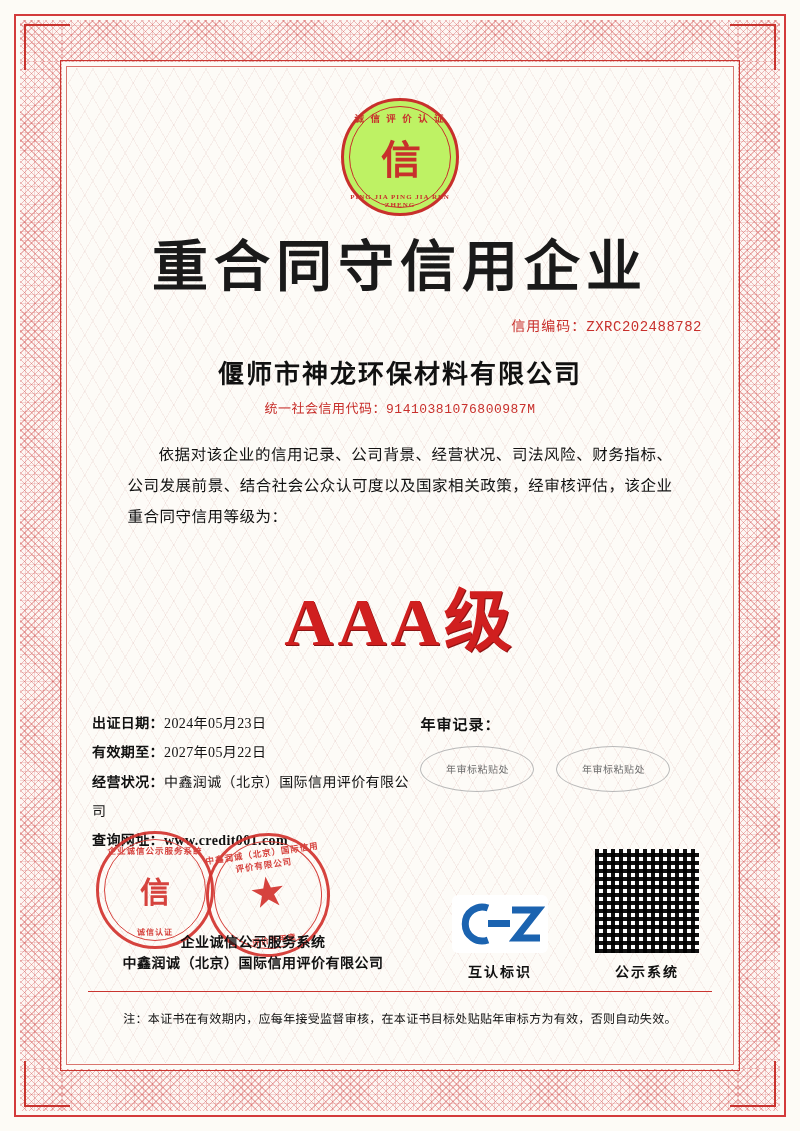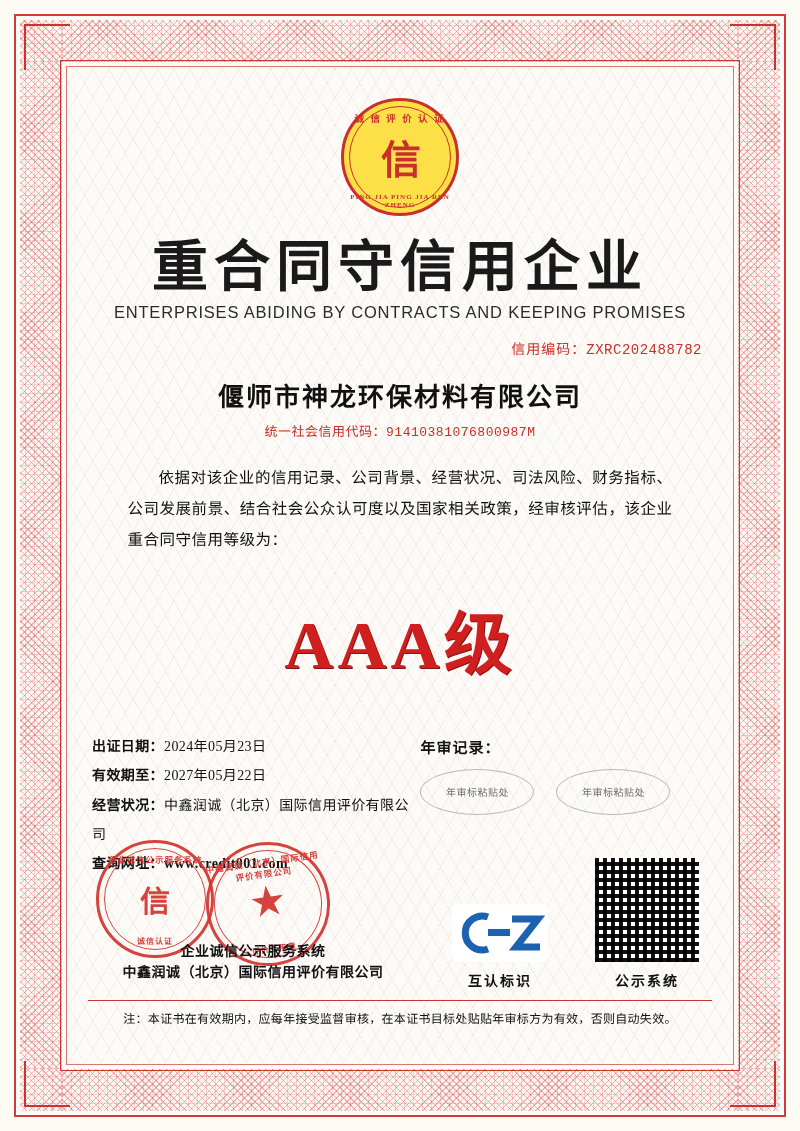--- a/index.html
+++ b/index.html
@@ -97,21 +97,21 @@
   .emblem-circle {
     position: absolute;
     left: 50%;
     top: 0;
     transform: translateX(-50%);
     width: 118px;
     height: 118px;
     border-radius: 50%;
     border: 3px solid #c8302c;
     box-sizing: border-box;
-    background: #fde047;
+    background: #bef264;
   }
   .emblem-circle::after {
     content: "";
     position: absolute;
     left: 5px; top: 5px; right: 5px; bottom: 5px;
     border-radius: 50%;
     border: 1.5px solid #c8302c;
   }
   .emblem-center {
     position: absolute;
@@ -371,21 +371,21 @@
     background-color: #fff;
     background-image:
       repeating-linear-gradient(90deg, #111 0 4px, #fff 4px 8px),
       repeating-linear-gradient(0deg, #111 0 4px, #fff 4px 8px);
     background-blend-mode: multiply;
   }
 
   .note {
     margin-top: 10px;
     border-top: 1.5px solid #c9342f;
-    padding-top: 8px;
+    padding-top: 17px;
     text-align: center;
     font-size: 12px;
     color: #111;
     letter-spacing: 0.3px;
   }
 </style>
 </head>
 <body>
 
 <div class="certificate">
@@ -405,21 +405,20 @@
 
     <div class="emblem">
       <div class="emblem-circle">
         <div class="emblem-arc-top">诚 信 评 价 认 证</div>
         <div class="emblem-center">信</div>
         <div class="emblem-arc-bottom">PING JIA PING JIA REN ZHENG</div>
       </div>
     </div>
 
     <div class="title-cn">重合同守信用企业</div>
-    <div class="title-en">ENTERPRISES ABIDING BY CONTRACTS AND KEEPING PROMISES</div>
 
     <div class="credit-no">
       <span>信用编码：</span><span class="value">ZXRC202488782</span>
     </div>
 
     <div class="company-name">偃师市神龙环保材料有限公司</div>
     <div class="uscc">
       <span>统一社会信用代码：</span><span class="code">91410381076800987M</span>
     </div>
 

